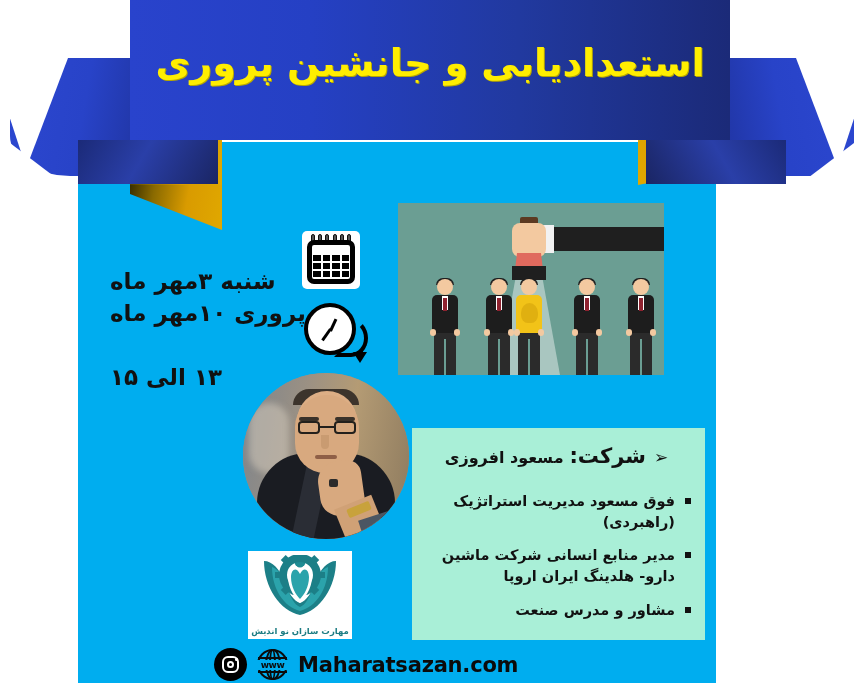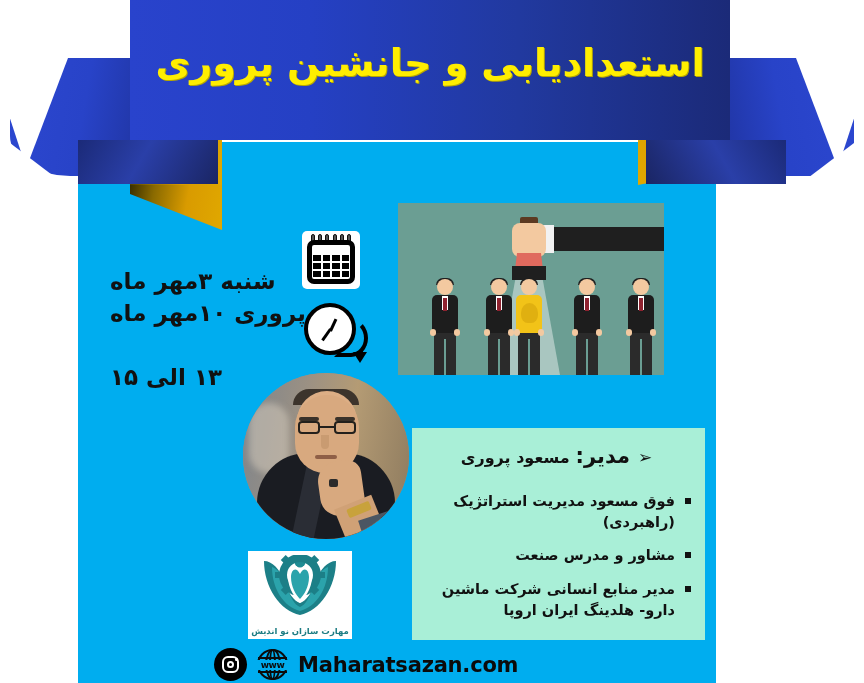--- a/index.html
+++ b/index.html
@@ -836,27 +836,27 @@
       <div class="legs"></div>
         <div class="leggap"></div>
       <div class="hand-l"></div>
         <div class="hand-r"></div>
     </div>
   </div>
 
   <div class="info-box">
     <div class="info-title">
       <span class="arrow">➢</span>
-      <span class="label">مدیر:</span>
-      <span class="value">مسعود پروری</span>
+      <span class="label">شرکت:</span>
+      <span class="value">مسعود افروزی</span>
     </div>
     <ul class="info-list">
       <li>فوق مسعود مدیریت استراتژیک (راهبردی)</li>
+      <li>مدیر منابع انسانی شرکت ماشین دارو- هلدینگ ایران اروپا</li>
       <li>مشاور و مدرس صنعت</li>
-      <li>مدیر منابع انسانی شرکت ماشین دارو- هلدینگ ایران اروپا</li>
     </ul>
   </div>
 
   <div class="portrait">
     <div class="bg-wall"></div>
     <div class="blur-shape"></div>
     <div class="suit"></div>
     <div class="collar-l"></div>
     <div class="hair-top"></div>
     <div class="forehead"></div>

